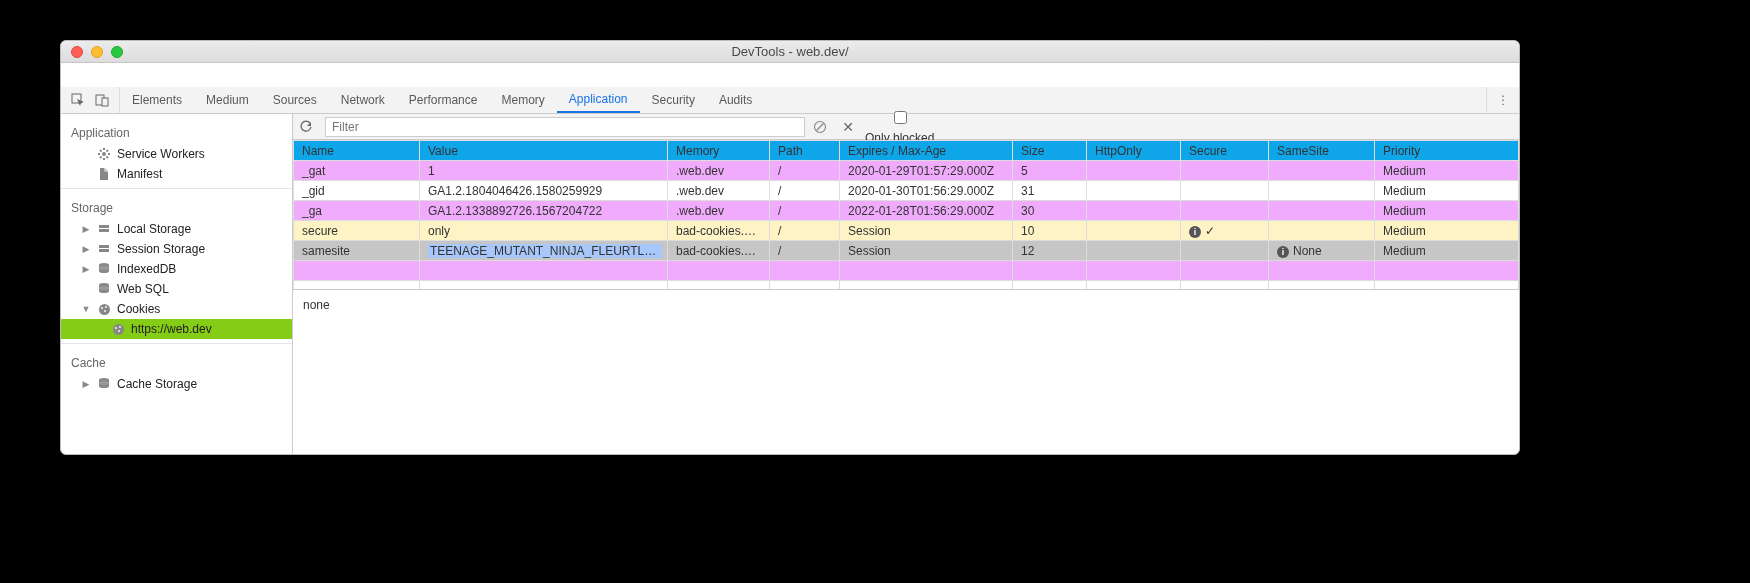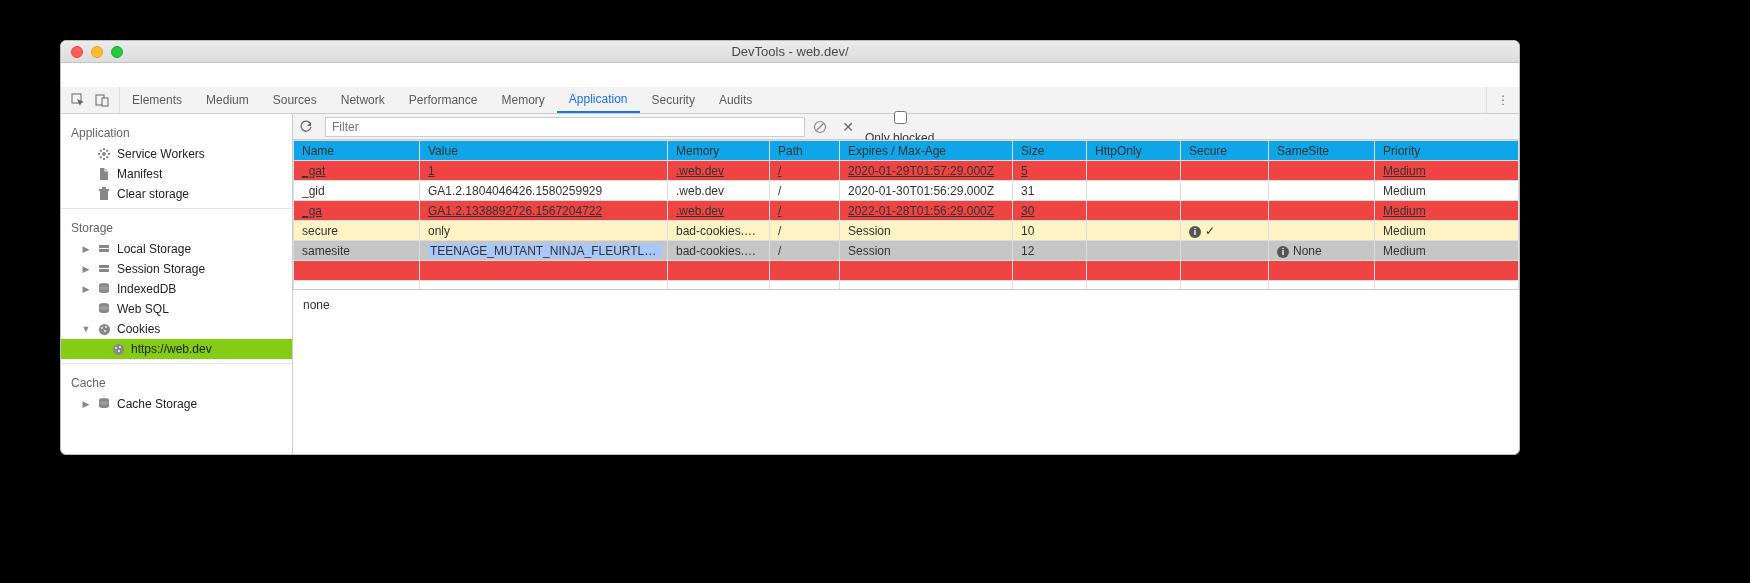--- a/index.html
+++ b/index.html
@@ -135,21 +135,21 @@
   .col-value{width:248px;}
   .col-domain{width:102px;}
   .col-path{width:70px;}
   .col-exp{width:173px;}
   .col-size{width:74px;}
   .col-http{width:94px;}
   .col-secure{width:88px;}
   .col-ss{width:106px;}
   .col-pri{}
   td.num{text-align:right;}
-  tr.even td{background:#ef4444;text-decoration:underline;}
+  tr.even td{background:#f0abfc;}
   tr.odd td{background:#fff;}
   tr.warn td{background:#fdf3c4;}
   tr.sel td{background:#c6c6c6;}
   .val-sel{
     background:#a8c7fa;
     padding:0 2px;
   }
   .warn-ic{
     display:inline-block; width:12px;height:12px;
     background:#555; color:#fff; border-radius:50%;
@@ -235,31 +235,20 @@
           <div class="side-item">
             <span class="tw"></span>
             <span class="ic">
               <svg width="12" height="14" viewBox="0 0 12 14">
                 <path d="M2 1 h5 l3 3 v9 h-8 z" fill="#888"></path>
                 <path d="M7 1 v3 h3" fill="none" stroke="#fff"></path>
               </svg>
             </span>
             <span>Manifest</span>
           </div>
-          <div class="side-item">
-            <span class="tw"></span>
-            <span class="ic">
-              <svg width="12" height="14" viewBox="0 0 12 14">
-                <rect x="2" y="4" width="8" height="9" fill="#888"></rect>
-                <rect x="1" y="2" width="10" height="2" fill="#888"></rect>
-                <rect x="4" y="0" width="4" height="2" fill="#888"></rect>
-              </svg>
-            </span>
-            <span>Clear storage</span>
-          </div>
         </div>
       <div class="side-sep"></div>
 
       <div class="side-head">Storage</div>
       <div id="side-storage">
           <div class="side-item">
             <span class="tw">▶</span>
             <span class="ic">
               <svg width="14" height="14" viewBox="0 0 14 14">
                 <rect x="2" y="3" width="10" height="3" fill="#888"></rect>

